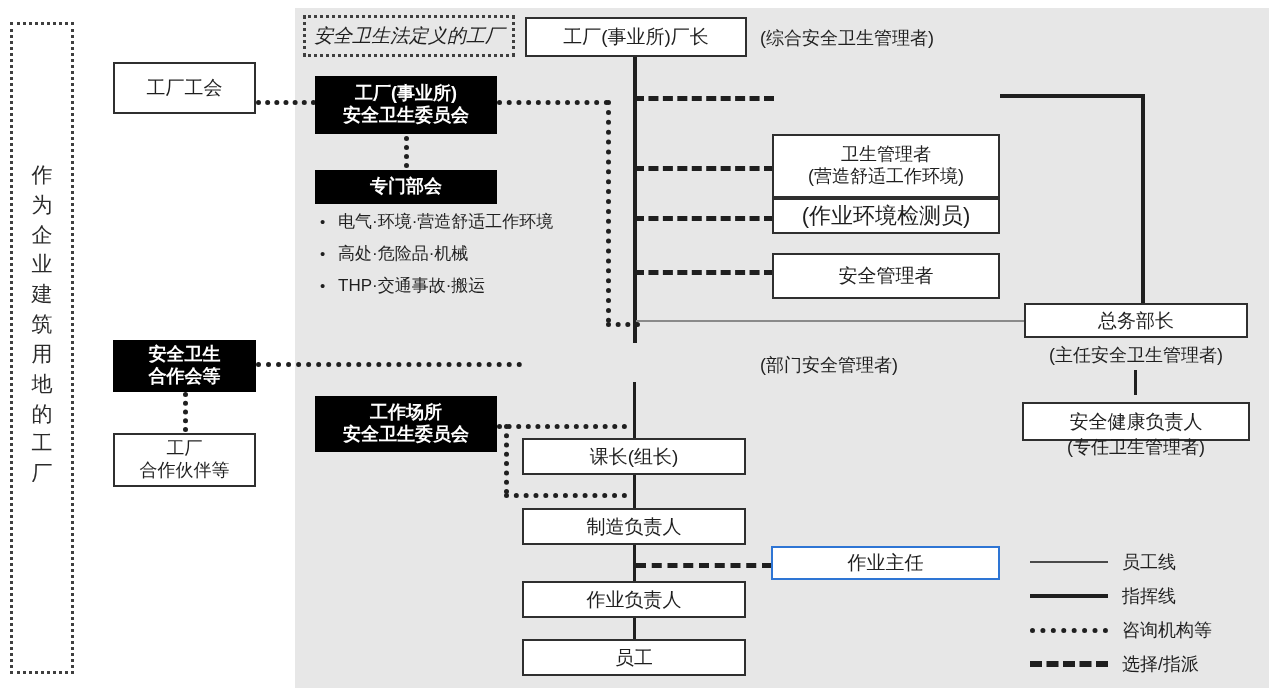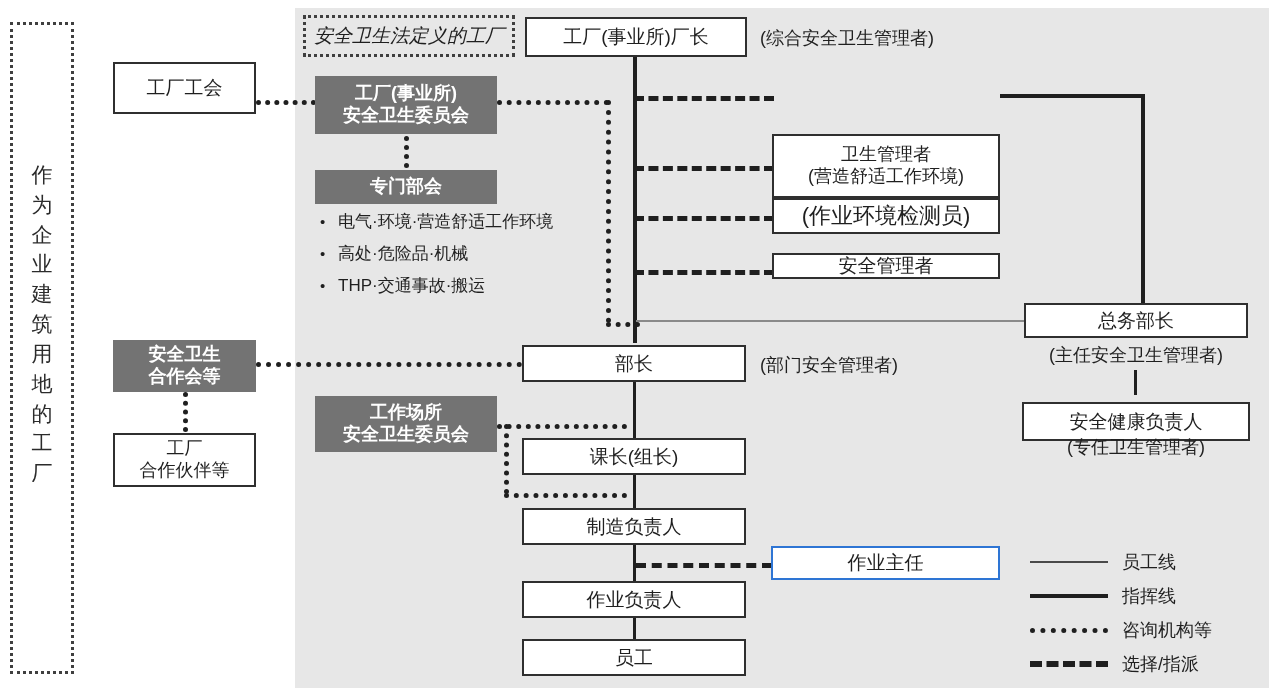--- a/index.html
+++ b/index.html
@@ -52,21 +52,21 @@
     align-items:center;
     justify-content:center;
     text-align:center;
     color:#1f1f1f;
     font-size:19px;
     line-height:1.22;
     white-space:pre-line;
     padding:4px 4px;
   }
   .box.blue{
-    background:#737373;
+    background:#000000;
     border:none;
     color:#ffffff;
     font-weight:bold;
   }
   .box.blue-outline{
     border:2px solid #2E75D4;
     background:#ffffff;
     color:#1f1f1f;
     font-weight:400;
   }
@@ -215,21 +215,21 @@
   <div class="dashline-h" style="left:634px; top:166px; width:140px;"></div>
   <div class="dashline-h" style="left:634px; top:216px; width:140px;"></div>
   <div class="dashline-h" style="left:634px; top:270px; width:140px;"></div>
 
 
   <div class="box thin" style="left:772px; top:134px; width:228px; height:64px; font-size:18px;">卫生管理者
 (营造舒适工作环境)</div>
 
   <div class="box thin" style="left:772px; top:198px; width:228px; height:36px; font-size:22px;">(作业环境检测员)</div>
 
-  <div class="box thin" style="left:772px; top:253px; width:228px; height:26px;">安全管理者</div>
+  <div class="box thin" style="left:772px; top:253px; width:228px; height:46px;">安全管理者</div>
 
   <div class="ln solid-thick" style="left:1000px; top:94px; width:144px; height:3.5px;"></div>
   <div class="ln solid-thick" style="left:1141px; top:94px; width:3.5px; height:214px;"></div>
 
   <div class="ln solid-thin" style="left:636px; top:320px; width:390px; height:2px;"></div>
 
   <div class="box thin" style="left:1024px; top:303px; width:224px; height:35px;">总务部长</div>
   <div class="caption center" style="left:1024px; top:344px; width:224px;">(主任安全卫生管理者)</div>
 
   <div class="ln solid-thick" style="left:1134px; top:370px; width:2.5px; height:25px;"></div>
@@ -247,21 +247,20 @@
   <div class="box" style="left:113px; top:433px; width:143px; height:54px; font-size:18px;">工厂
 合作伙伴等</div>
 
   <div class="box blue" style="left:315px; top:396px; width:182px; height:56px; font-size:18px;">工作场所
 安全卫生委员会</div>
 
   <div class="dotline-h" style="left:497px; top:424px; width:130px;"></div>
   <div class="dotline-v" style="left:504px; top:424px; height:70px;"></div>
   <div class="dotline-h" style="left:504px; top:493px; width:123px;"></div>
 
-  <div class="box" style="left:522px; top:345px; width:224px; height:37px;">部长</div>
   <div class="caption" style="left:760px; top:354px;">(部门安全管理者)</div>
 
   <div class="ln solid-thick" style="left:633px; top:382px; width:3px; height:58px;"></div>
 
   <div class="box" style="left:522px; top:438px; width:224px; height:37px;">课长(组长)</div>
 
   <div class="ln solid-thick" style="left:633px; top:475px; width:3px; height:34px;"></div>
 
   <div class="box" style="left:522px; top:508px; width:224px; height:37px;">制造负责人</div>
 

